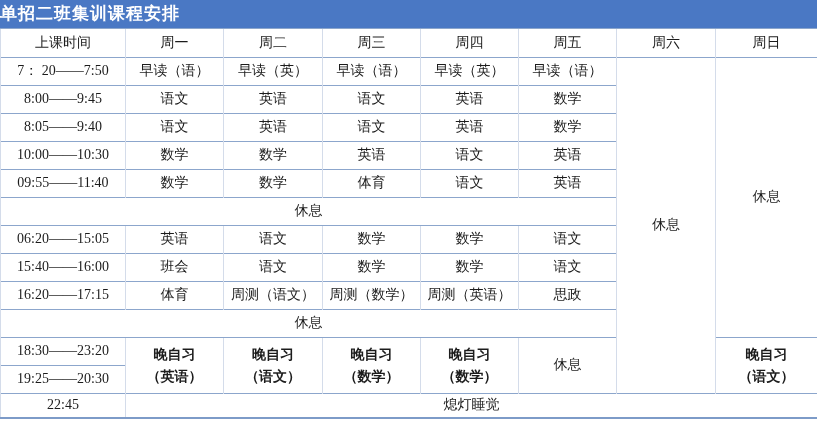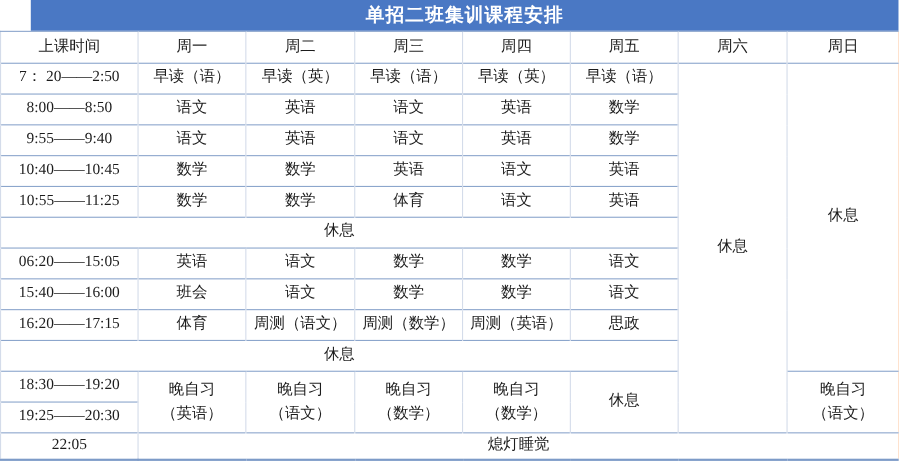--- a/index.html
+++ b/index.html
@@ -15,22 +15,21 @@
     width: 817px;
     height: 425px;
     background: #ffffff;
     position: relative;
   }
   .titlebar {
     height: 28px;
     background: #4a78c4;
     display: flex;
     align-items: center;
-    justify-content: center;
-    margin-left: 28px;
+    justify-content: flex-start;
   }
   .titlebar .title {
     color: #ffffff;
     font-size: 17px;
     font-weight: bold;
     letter-spacing: 1px;
     line-height: 28px;
   }
   table.schedule {
     width: 817px;
@@ -52,21 +51,21 @@
     color: #1c1c1c;
     padding: 0;
     line-height: 1.35;
     overflow: hidden;
   }
   table.schedule tr { height: 28px; }
   table.schedule tr.hdr { height: 29px; }
   table.schedule tr.last { height: 24px; }
   table.schedule th { font-size: 14px; }
   td.time { font-size: 13.5px; }
-  td.twoline span { display: block; line-height: 1.55; }
+  td.twoline span { display: block; line-height: 1.55; font-weight: bold; }
 </style>
 </head>
 <body>
 
 <div class="page">
 
   <div class="titlebar">
     <div class="title">单招二班集训课程安排</div>
   </div>
 
@@ -87,59 +86,59 @@
         <th>周一</th>
         <th>周二</th>
         <th>周三</th>
         <th>周四</th>
         <th>周五</th>
         <th>周六</th>
         <th>周日</th>
       </tr>
 
       <tr>
-        <td class="time">7： 20——2:50</td>
+        <td class="time">7： 20——7:50</td>
         <td>早读（语）</td>
         <td>早读（英）</td>
         <td>早读（语）</td>
         <td>早读（英）</td>
         <td>早读（语）</td>
         <td rowspan="12">休息</td>
         <td rowspan="10">休息</td>
       </tr>
 
       <tr>
-        <td class="time">8:00——8:50</td>
-        <td>语文</td>
-        <td>英语</td>
-        <td>语文</td>
-        <td>英语</td>
-        <td>数学</td>
-      </tr>
-
-      <tr>
-        <td class="time">9:55——9:40</td>
-        <td>语文</td>
-        <td>英语</td>
-        <td>语文</td>
-        <td>英语</td>
-        <td>数学</td>
-      </tr>
-
-      <tr>
-        <td class="time">10:40——10:45</td>
-        <td>数学</td>
-        <td>数学</td>
-        <td>英语</td>
-        <td>语文</td>
-        <td>英语</td>
-      </tr>
-
-      <tr>
-        <td class="time">10:55——11:25</td>
+        <td class="time">8:00——9:45</td>
+        <td>语文</td>
+        <td>英语</td>
+        <td>语文</td>
+        <td>英语</td>
+        <td>数学</td>
+      </tr>
+
+      <tr>
+        <td class="time">8:05——9:40</td>
+        <td>语文</td>
+        <td>英语</td>
+        <td>语文</td>
+        <td>英语</td>
+        <td>数学</td>
+      </tr>
+
+      <tr>
+        <td class="time">10:00——10:30</td>
+        <td>数学</td>
+        <td>数学</td>
+        <td>英语</td>
+        <td>语文</td>
+        <td>英语</td>
+      </tr>
+
+      <tr>
+        <td class="time">09:55——11:40</td>
         <td>数学</td>
         <td>数学</td>
         <td>体育</td>
         <td>语文</td>
         <td>英语</td>
       </tr>
 
       <tr>
         <td colspan="6">休息</td>
       </tr>
@@ -169,21 +168,21 @@
         <td>周测（数学）</td>
         <td>周测（英语）</td>
         <td>思政</td>
       </tr>
 
       <tr>
         <td colspan="6">休息</td>
       </tr>
 
       <tr>
-        <td class="time">18:30——19:20</td>
+        <td class="time">18:30——23:20</td>
         <td rowspan="2" class="twoline">
           <span>晚自习</span>
           <span>（英语）</span>
         </td>
         <td rowspan="2" class="twoline">
           <span>晚自习</span>
           <span>（语文）</span>
         </td>
         <td rowspan="2" class="twoline">
           <span>晚自习</span>
@@ -198,19 +197,19 @@
           <span>晚自习</span>
           <span>（语文）</span>
         </td>
       </tr>
 
       <tr>
         <td class="time">19:25——20:30</td>
       </tr>
 
       <tr class="last">
-        <td class="time">22:05</td>
+        <td class="time">22:45</td>
         <td colspan="7">熄灯睡觉</td>
       </tr>
     </tbody>
   </table>
 
 </div>
 
 </body></html>

